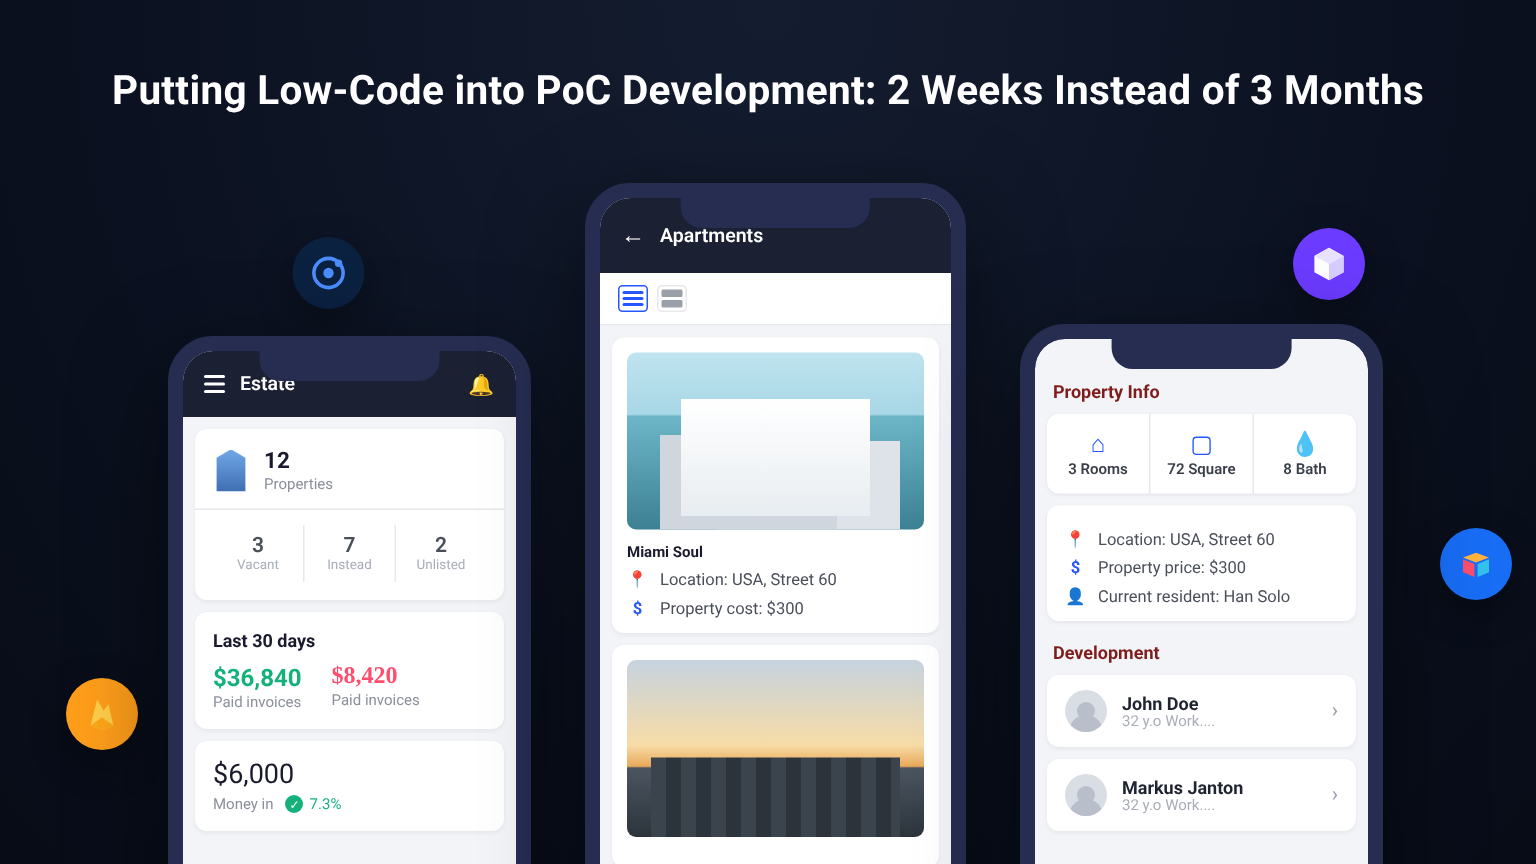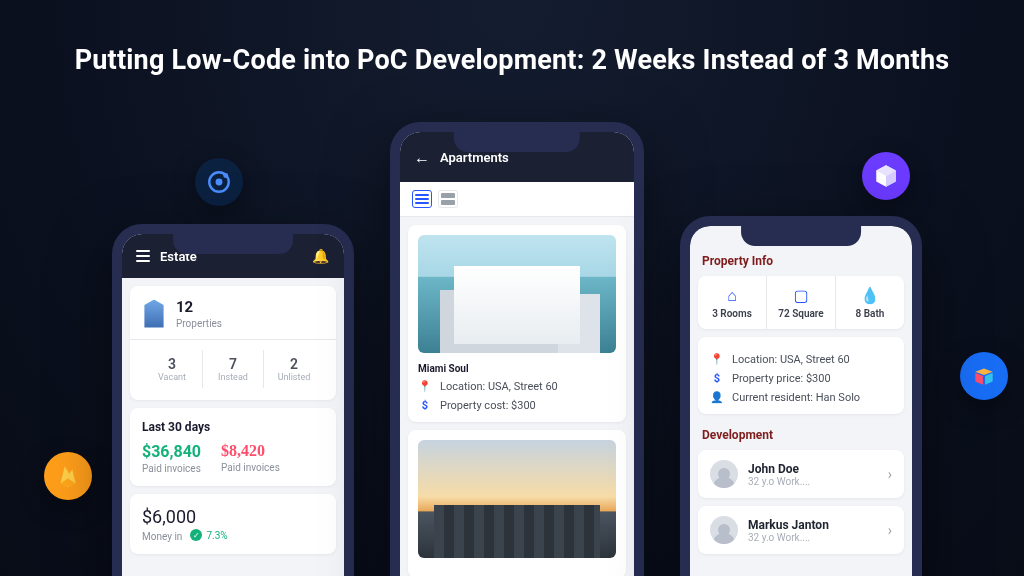--- a/index.html
+++ b/index.html
@@ -261,21 +261,21 @@
         </div>
         <div>
           <div class="met r">$8,420</div>
           <div class="label">Paid invoices</div>
         </div>
       </div>
     </div>
 
     <div class="card">
       <div style="font-size:18px;font-weight:400">$6,000</div>
-      <div style="display:flex;align-items:flex-start;gap:8px;margin-top:2px">
+      <div style="display:flex;align-items:flex-end;gap:8px;margin-top:2px">
         <span class="label">Money in</span>
         <span class="pct">
           <span class="dot">✓</span>
           <span>7.3%</span>
         </span>
       </div>
     </div>
   </div>
 </div>
 

